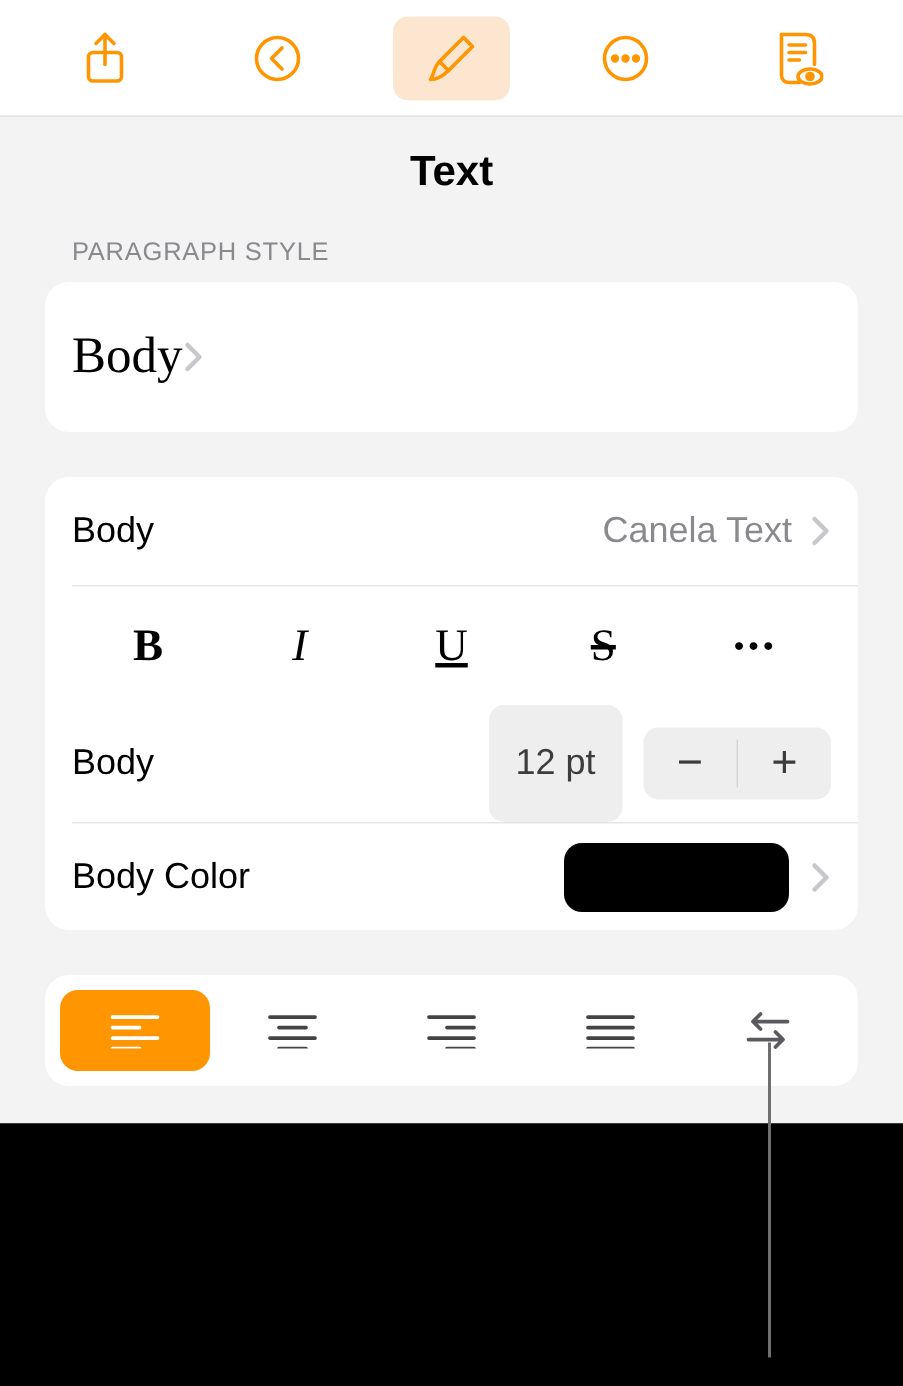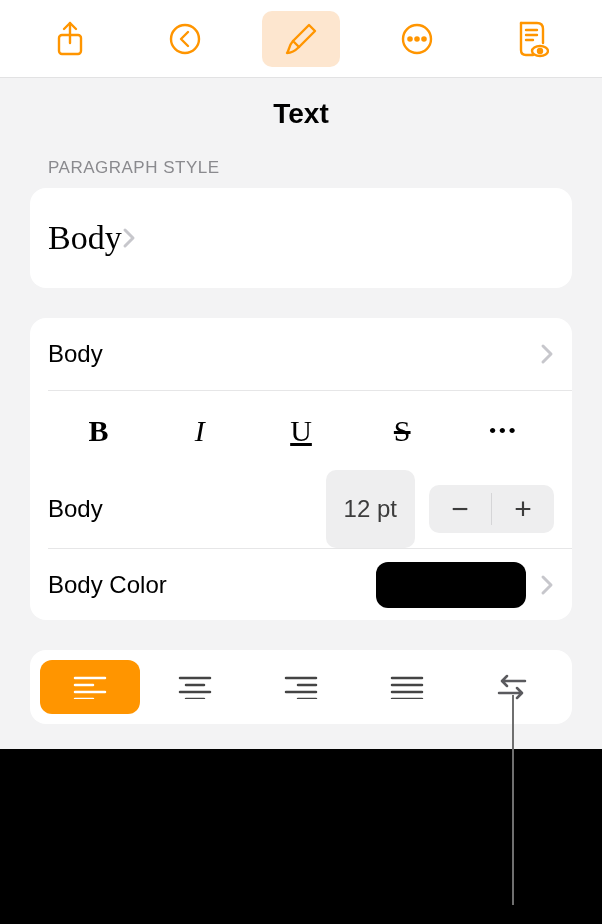--- a/index.html
+++ b/index.html
@@ -223,20 +223,21 @@
           <svg width="14" height="22" viewBox="0 0 14 22" fill="none" stroke="currentColor" stroke-width="3" stroke-linecap="round" stroke-linejoin="round">
               <path d="M3 3 L11 11 L3 19"></path>
             </svg>
         </span>
       </div>
     </div>
 
     <div class="card">
       <div class="row">
         <span class="row-label">Body</span>
+        <span class="row-value">Canela Text</span>
         <span class="chevron">
           <svg width="14" height="22" viewBox="0 0 14 22" fill="none" stroke="currentColor" stroke-width="3" stroke-linecap="round" stroke-linejoin="round">
               <path d="M3 3 L11 11 L3 19"></path>
             </svg>
         </span>
       </div>
 
       <div class="font-styles">
         <div class="fs-btn" style="font-weight:700">B</div>
         <div class="fs-btn" style="font-style:italic">I</div>

